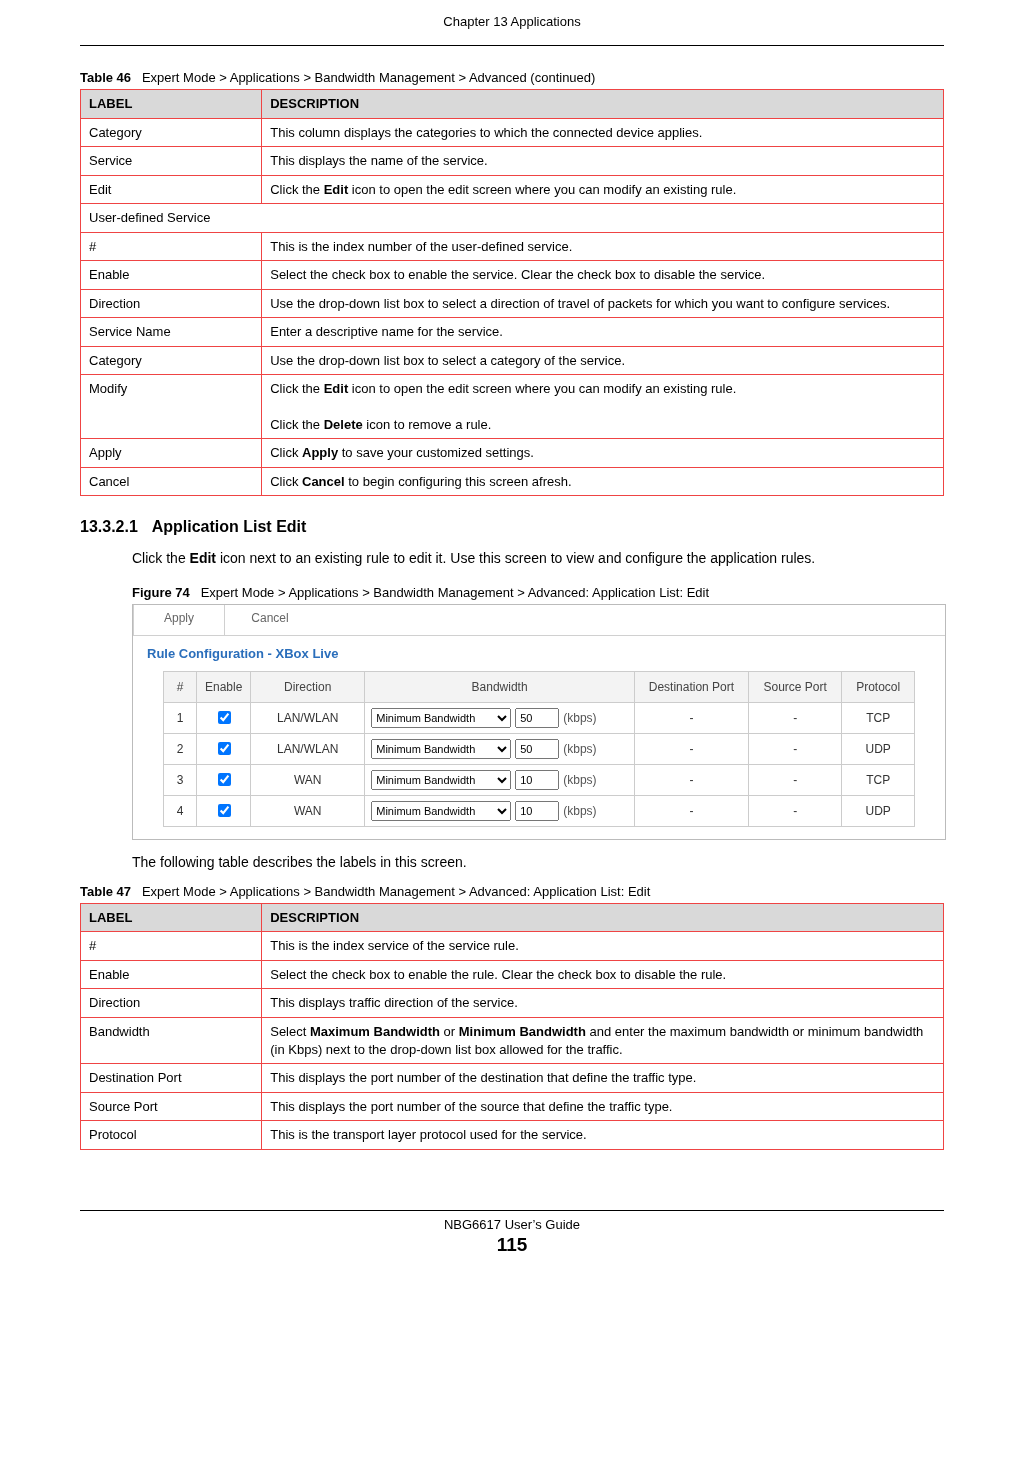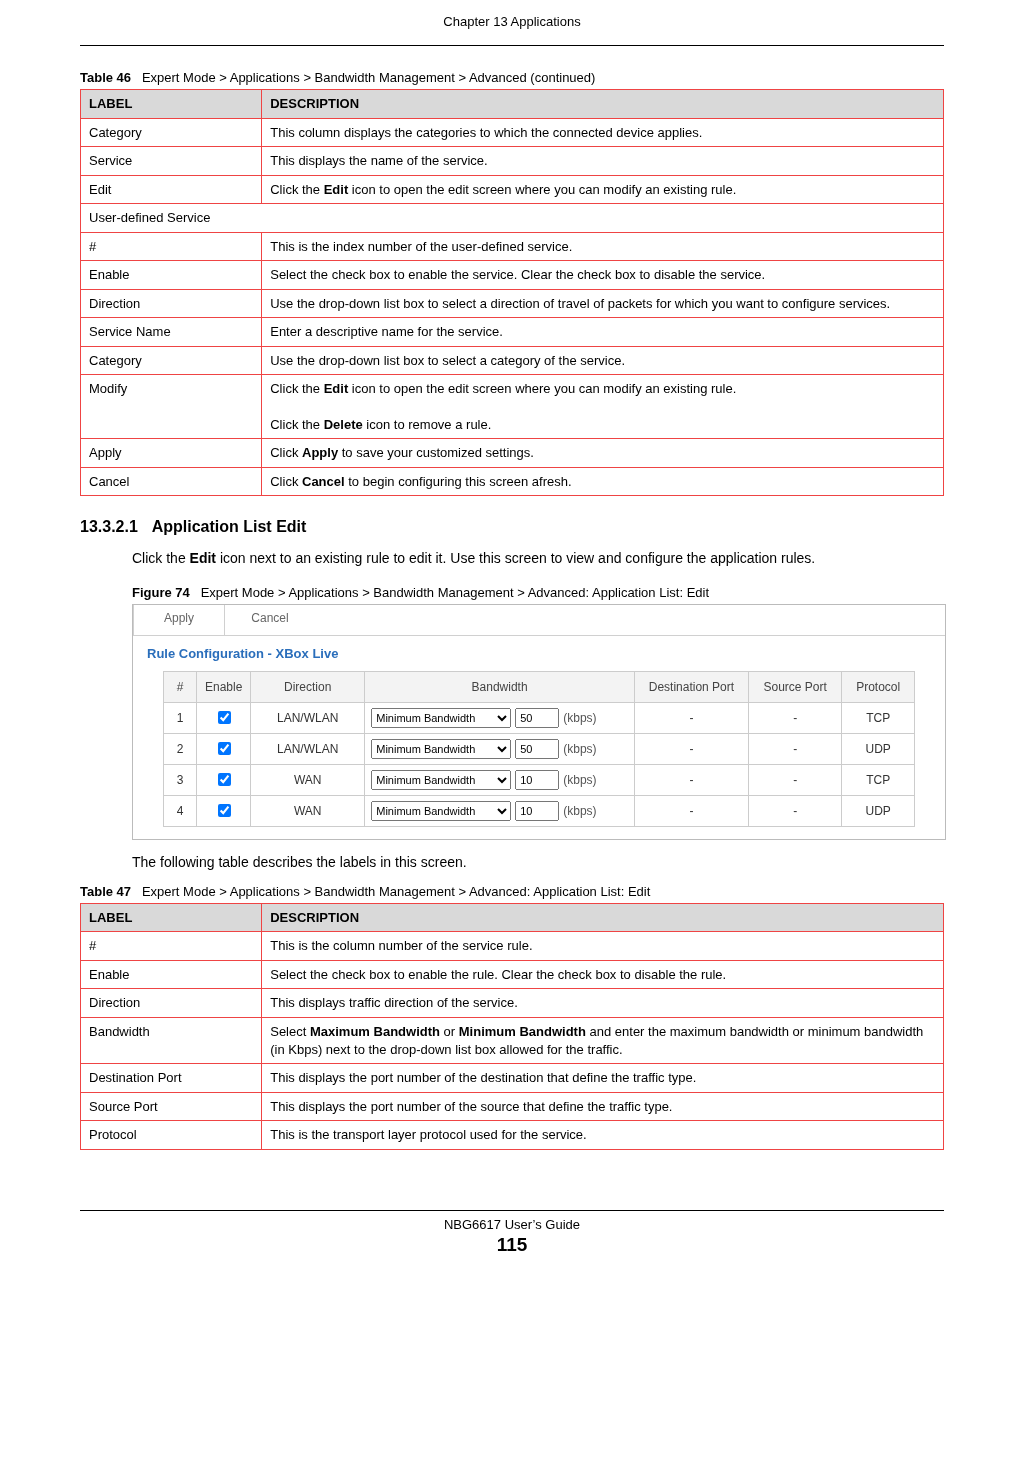--- a/index.html
+++ b/index.html
@@ -339,21 +339,21 @@
       </colgroup>
     <thead>
       <tr>
         <th>LABEL</th>
         <th>DESCRIPTION</th>
       </tr>
     </thead>
     <tbody id="t47-body">
         <tr>
           <td>#</td>
-          <td>This is the column number of the service rule.</td>
+          <td>This is the index service of the service rule.</td>
         </tr>
         <tr>
           <td>Enable</td>
           <td>Select the check box to enable the rule. Clear the check box to disable the rule.</td>
         </tr>
         <tr>
           <td>Direction</td>
           <td>This displays traffic direction of the service.</td>
         </tr>
         <tr>

